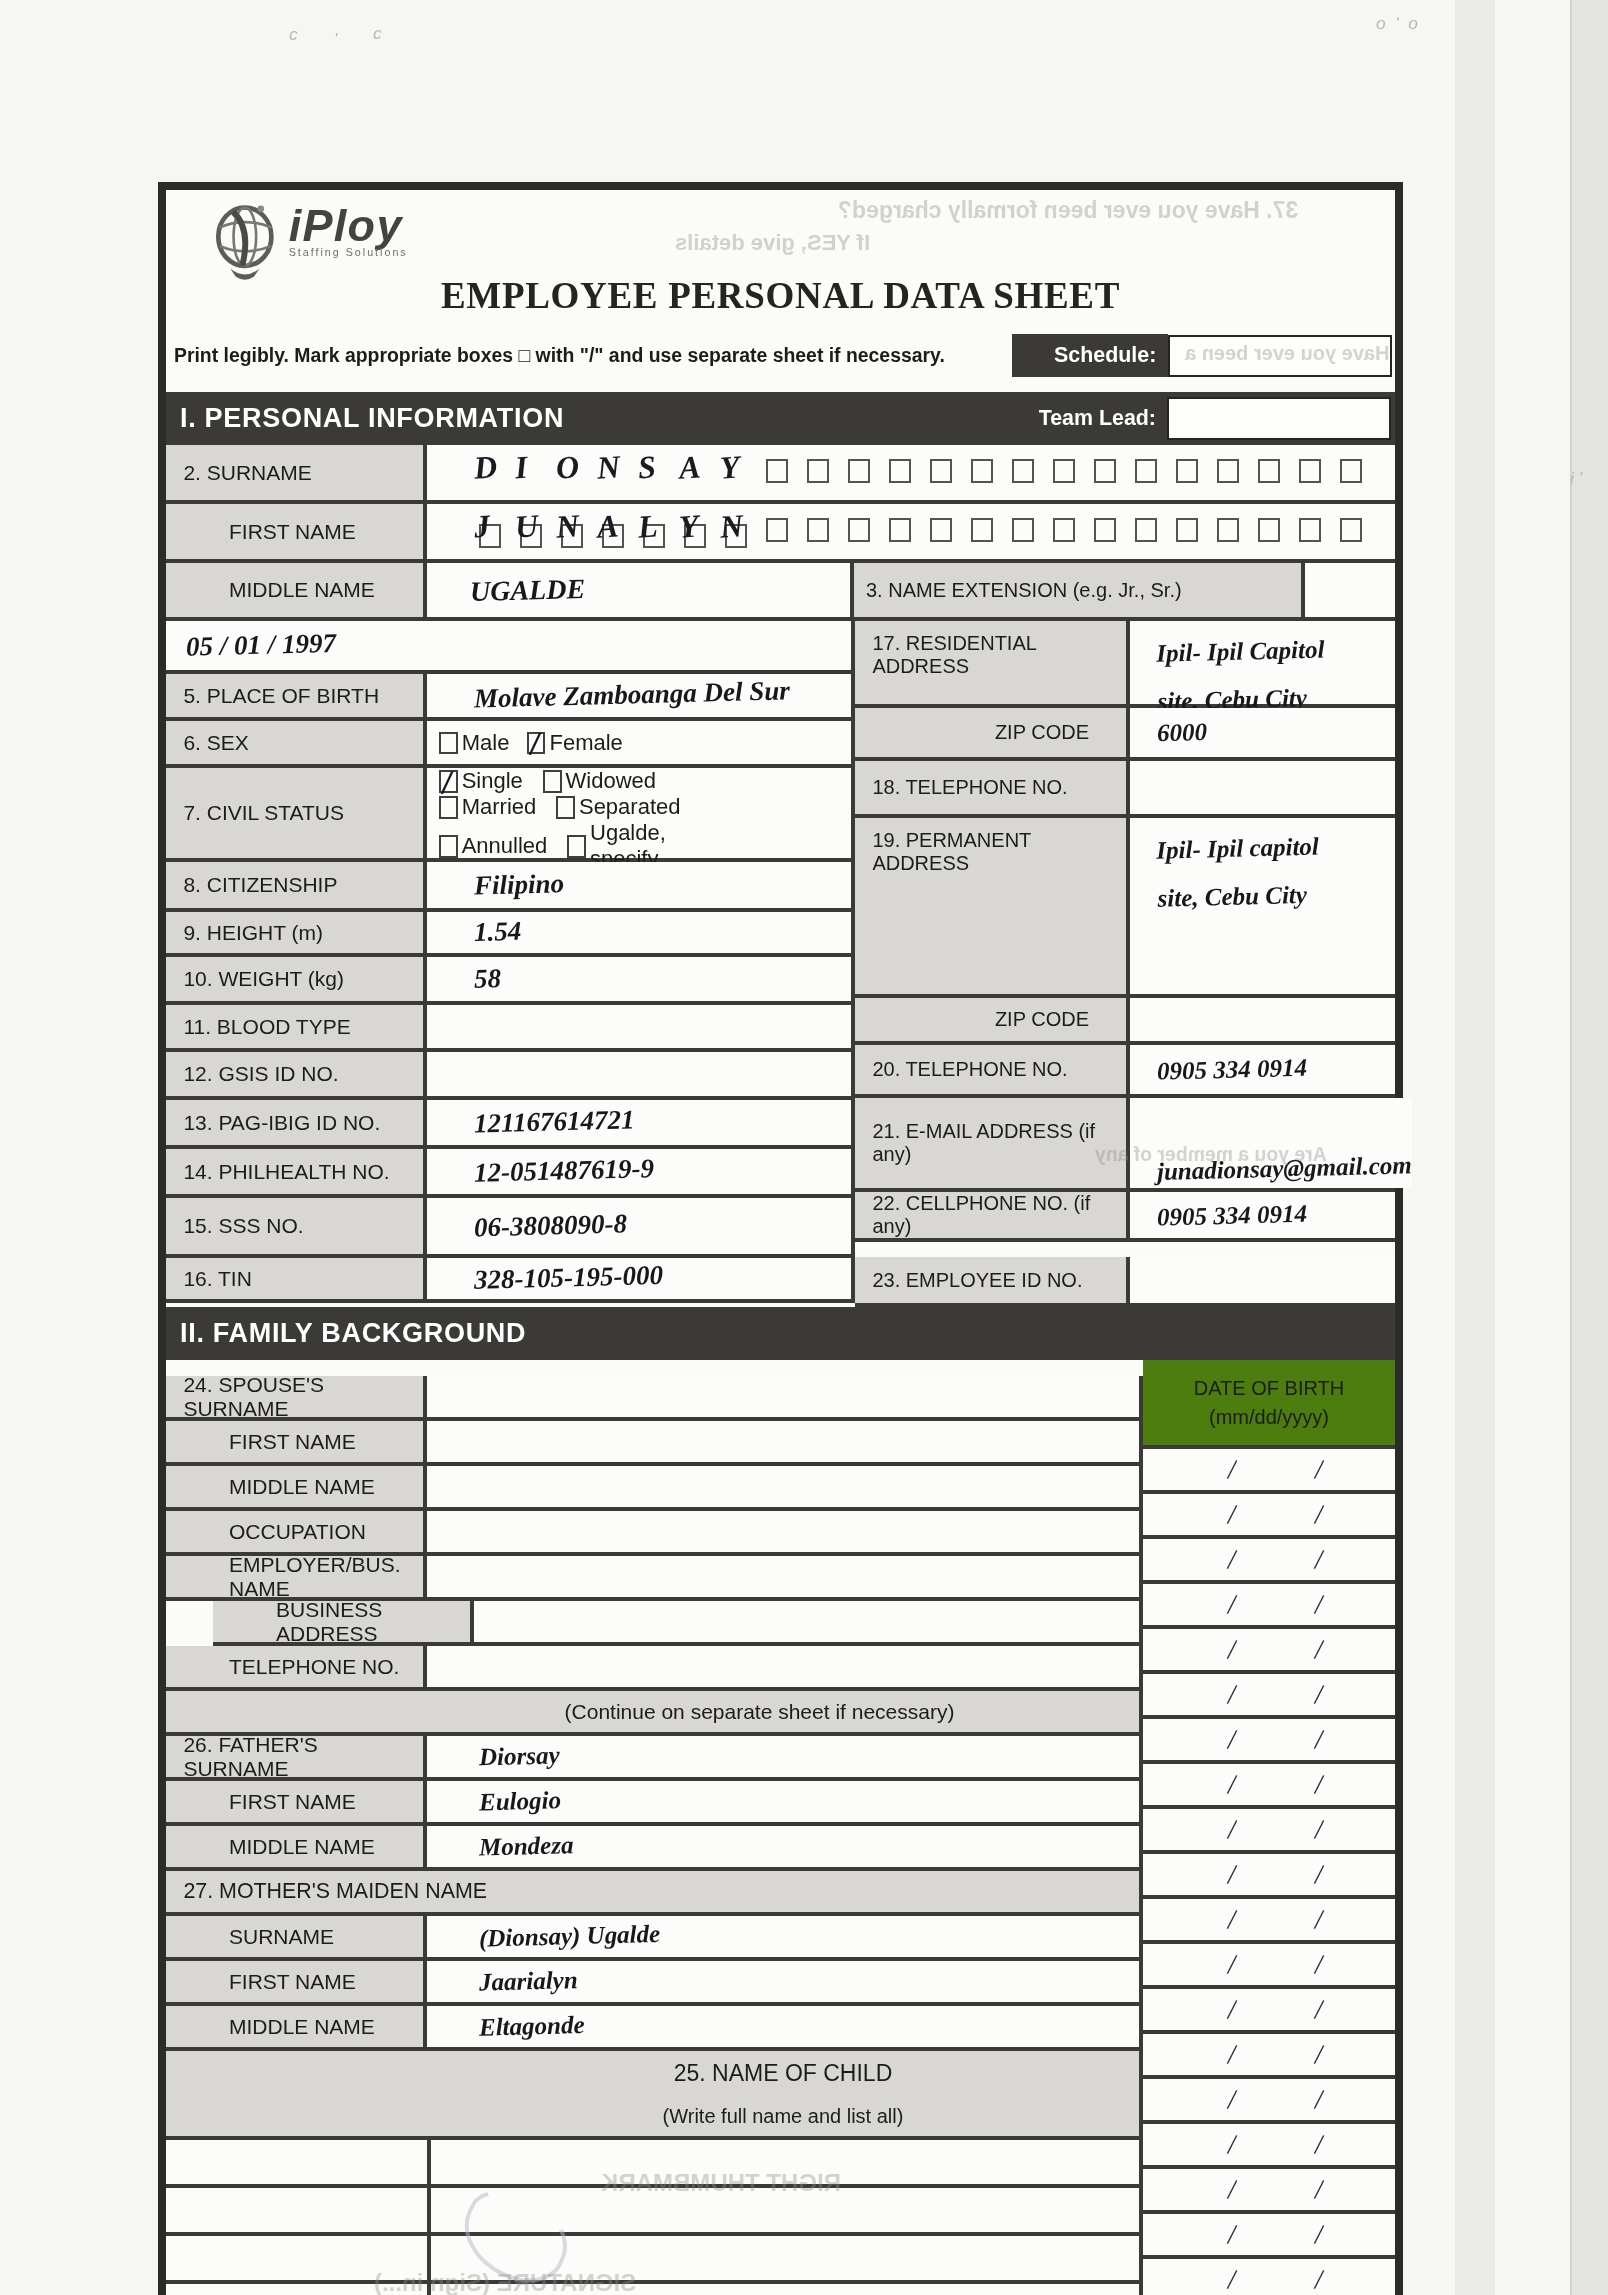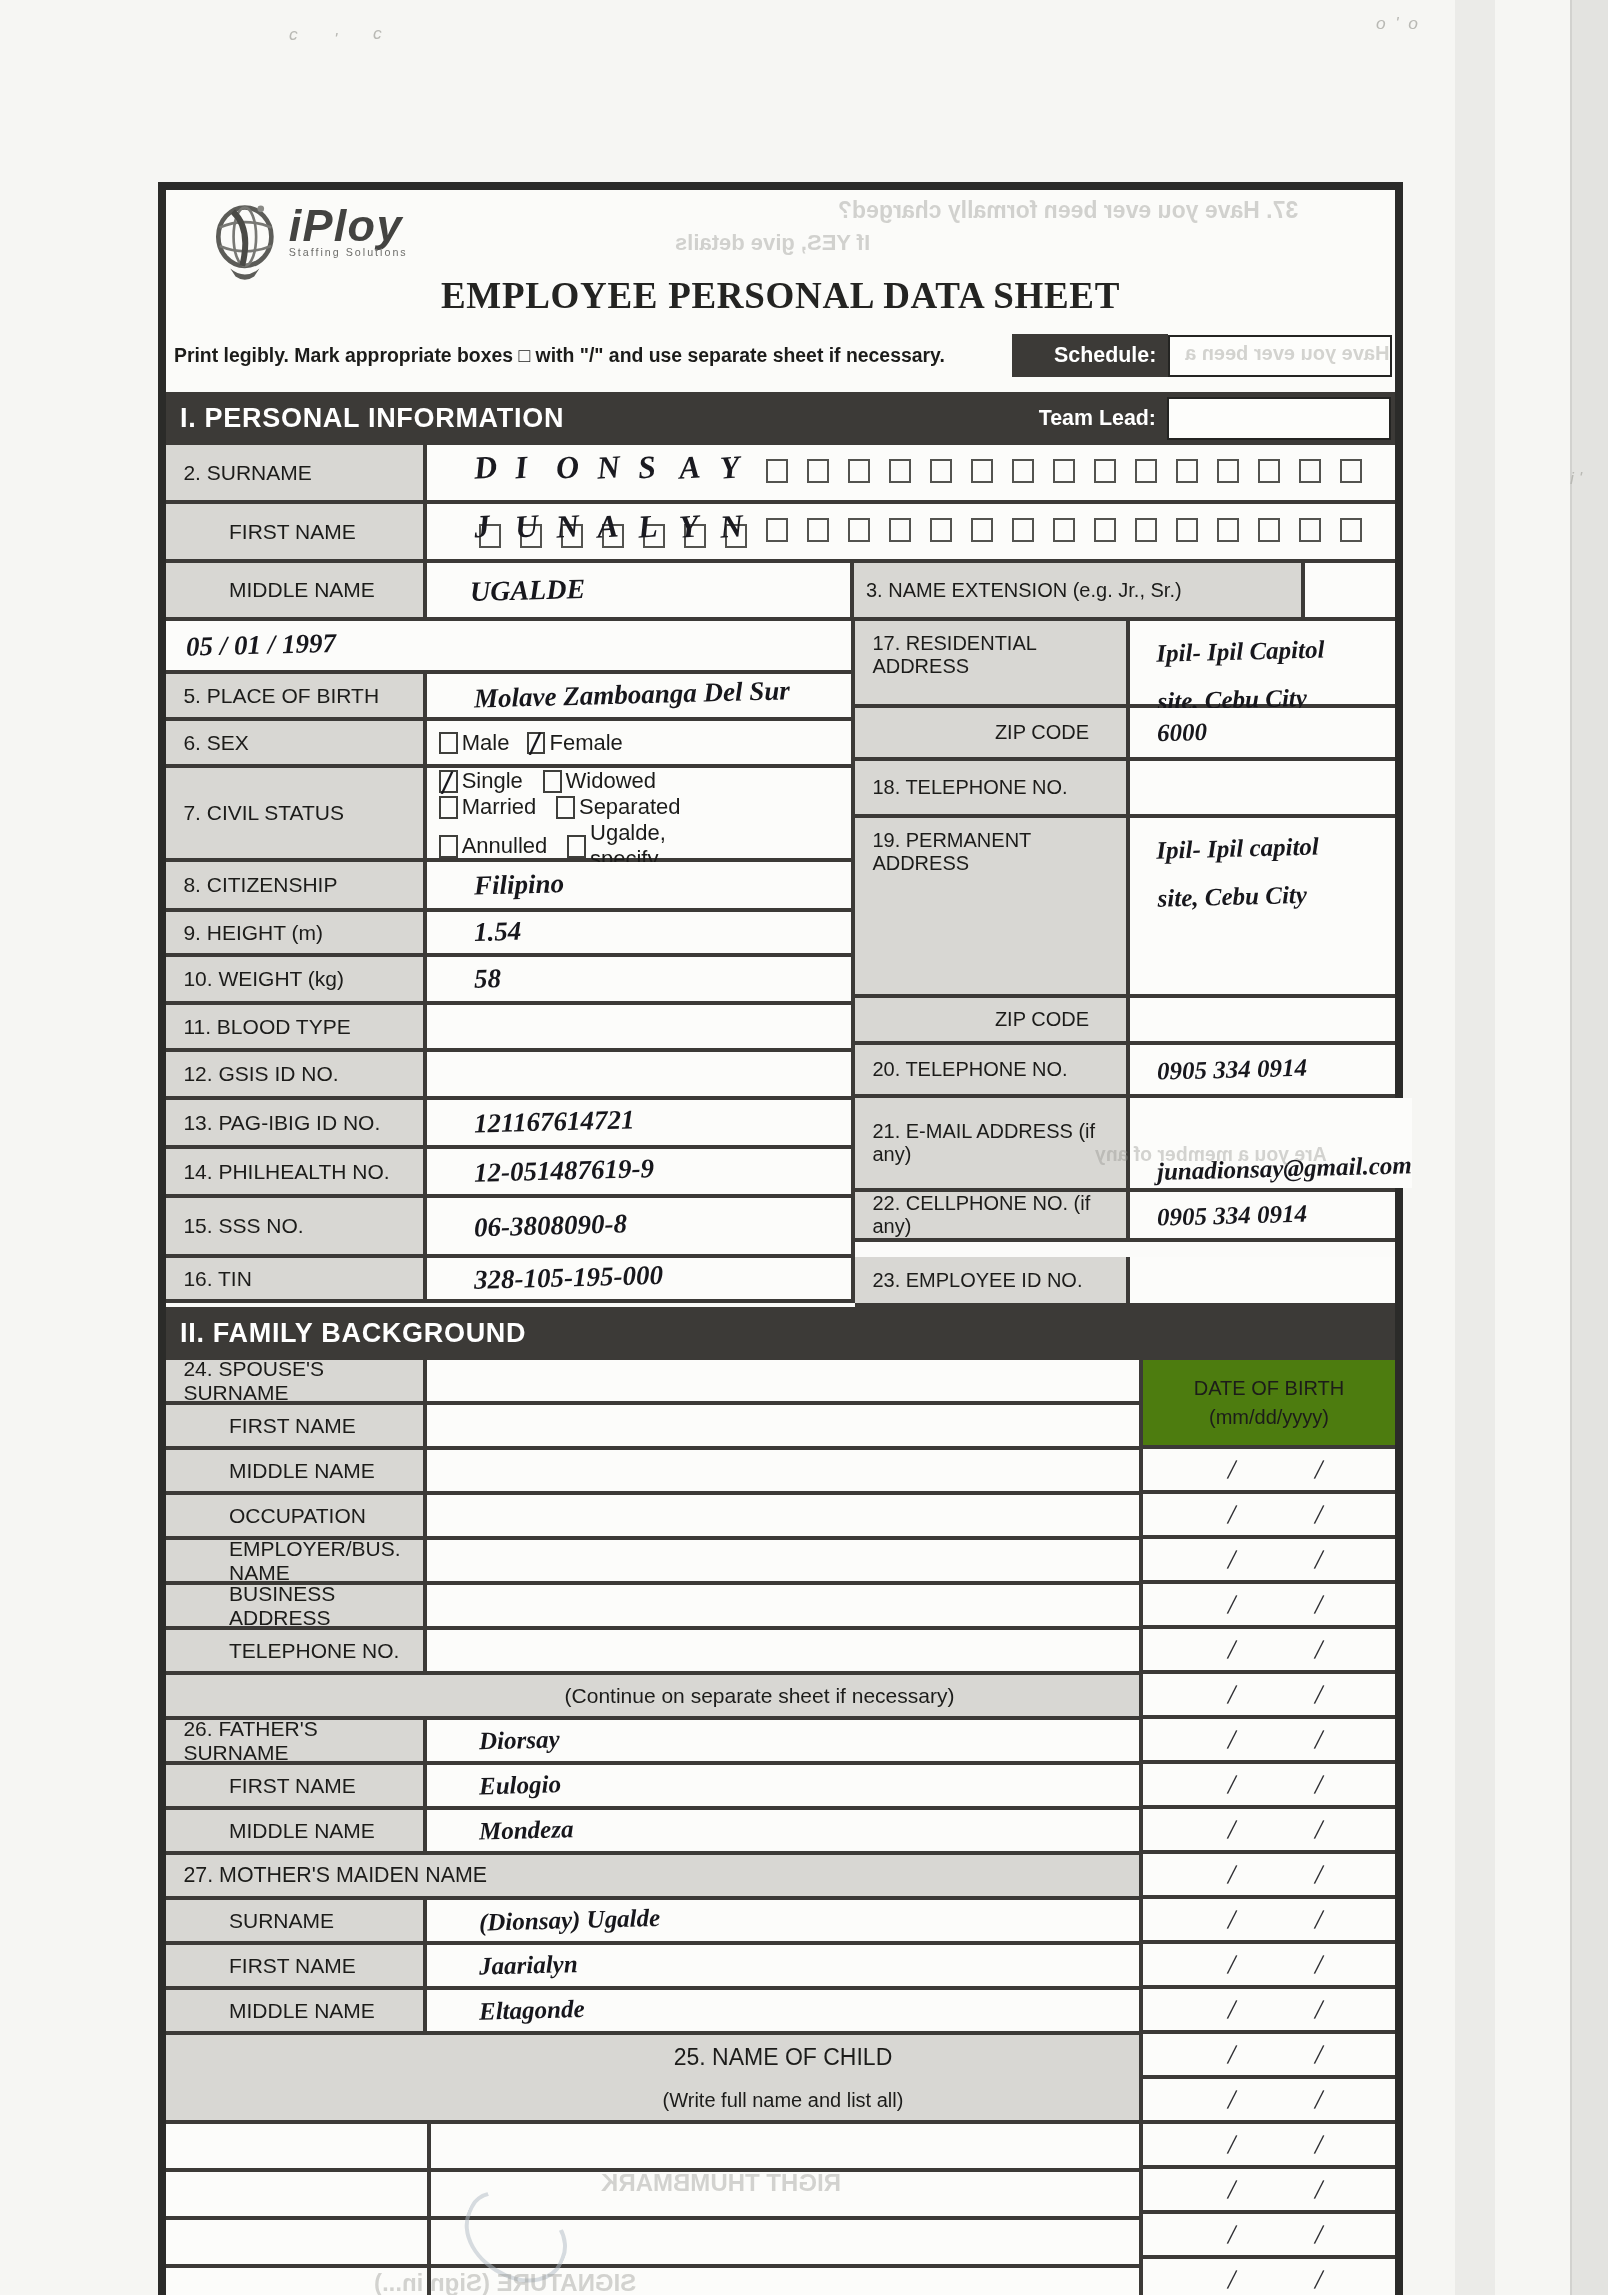--- a/index.html
+++ b/index.html
@@ -485,21 +485,21 @@
             </div>
           </div>
       </div>
 
       <div class="bar">
         <div class="bar-title">II. FAMILY BACKGROUND</div>
       </div>
 
       <div class="fam">
         <div class="fam-l" id="fam-left">
-            <div class="row" style="height: 45px;">
+            <div class="row" style="height: 45px; margin-top: 16px;">
               <div class="lab">24. SPOUSE'S SURNAME</div>
               <div class="fld">
                 <span class="hw" style="padding-left: 52px; font-size: 25px; line-height: 1.1;"></span>
               </div>
             </div>
             <div class="row" style="height: 45px;">
               <div class="lab indent">FIRST NAME</div>
               <div class="fld">
                 <span class="hw" style="padding-left: 52px; font-size: 25px; line-height: 1.1;"></span>
               </div>
@@ -515,21 +515,21 @@
               <div class="fld">
                 <span class="hw" style="padding-left: 52px; font-size: 25px; line-height: 1.1;"></span>
               </div>
             </div>
             <div class="row" style="height: 45px;">
               <div class="lab indent">EMPLOYER/BUS. NAME</div>
               <div class="fld">
                 <span class="hw" style="padding-left: 52px; font-size: 25px; line-height: 1.1;"></span>
               </div>
             </div>
-            <div class="row" style="height: 45px;">
+            <div class="row" style="height: 45px; margin-left: 47px;">
               <div class="lab indent">BUSINESS ADDRESS</div>
               <div class="fld">
                 <span class="hw" style="padding-left: 52px; font-size: 25px; line-height: 1.1;"></span>
               </div>
             </div>
             <div class="row" style="height: 45px;">
               <div class="lab indent">TELEPHONE NO.</div>
               <div class="fld">
                 <span class="hw" style="padding-left: 52px; font-size: 25px; line-height: 1.1;"></span>
               </div>

